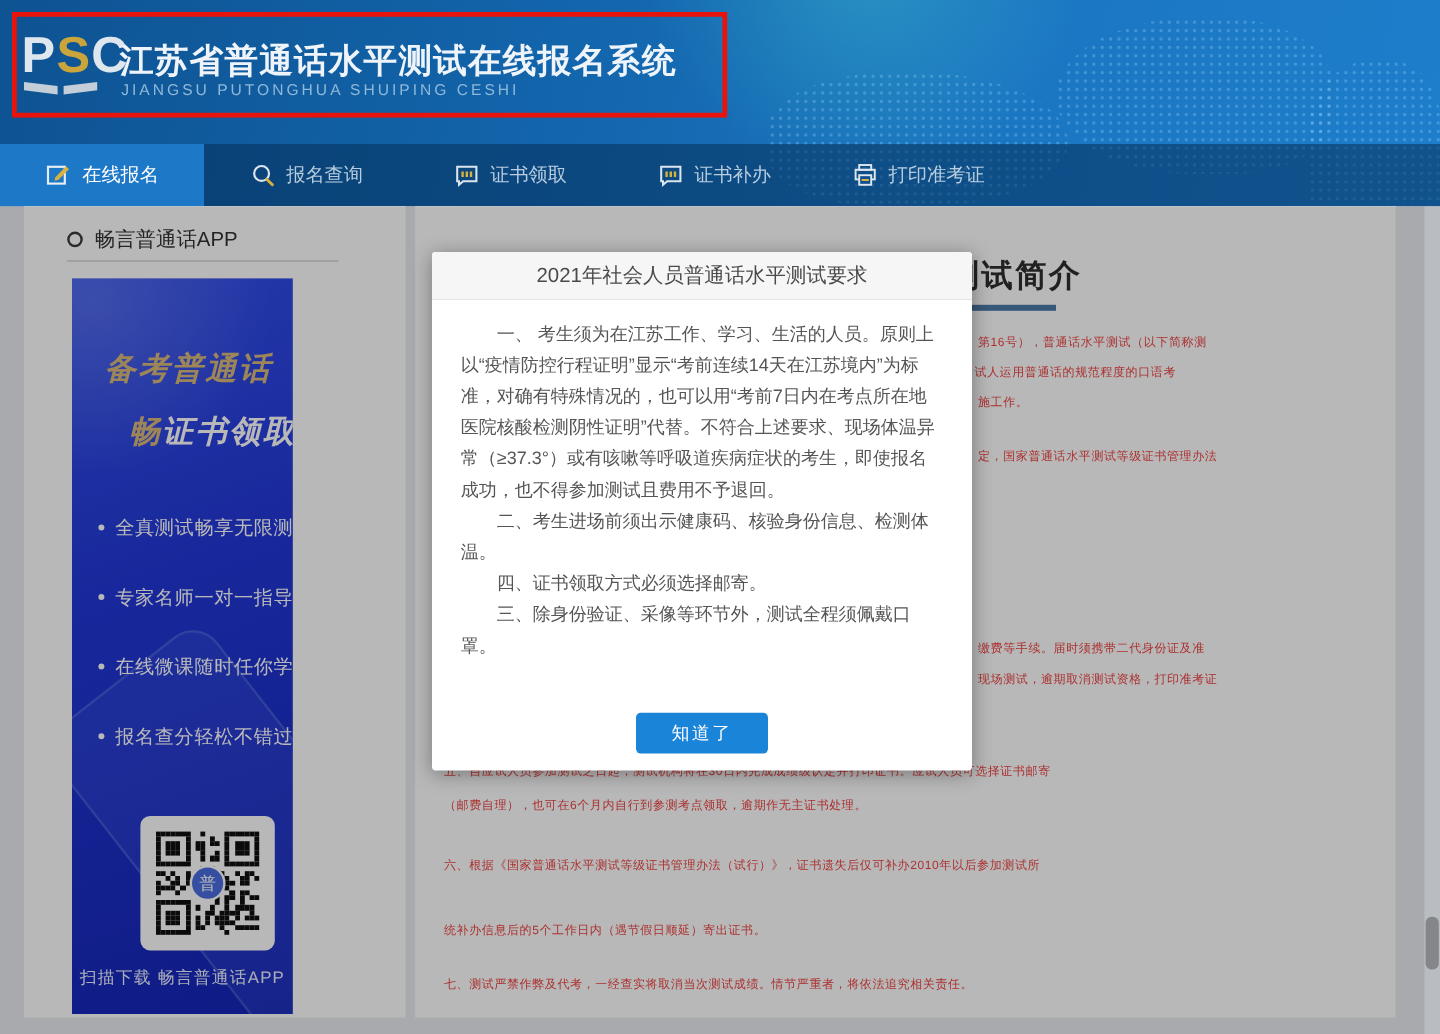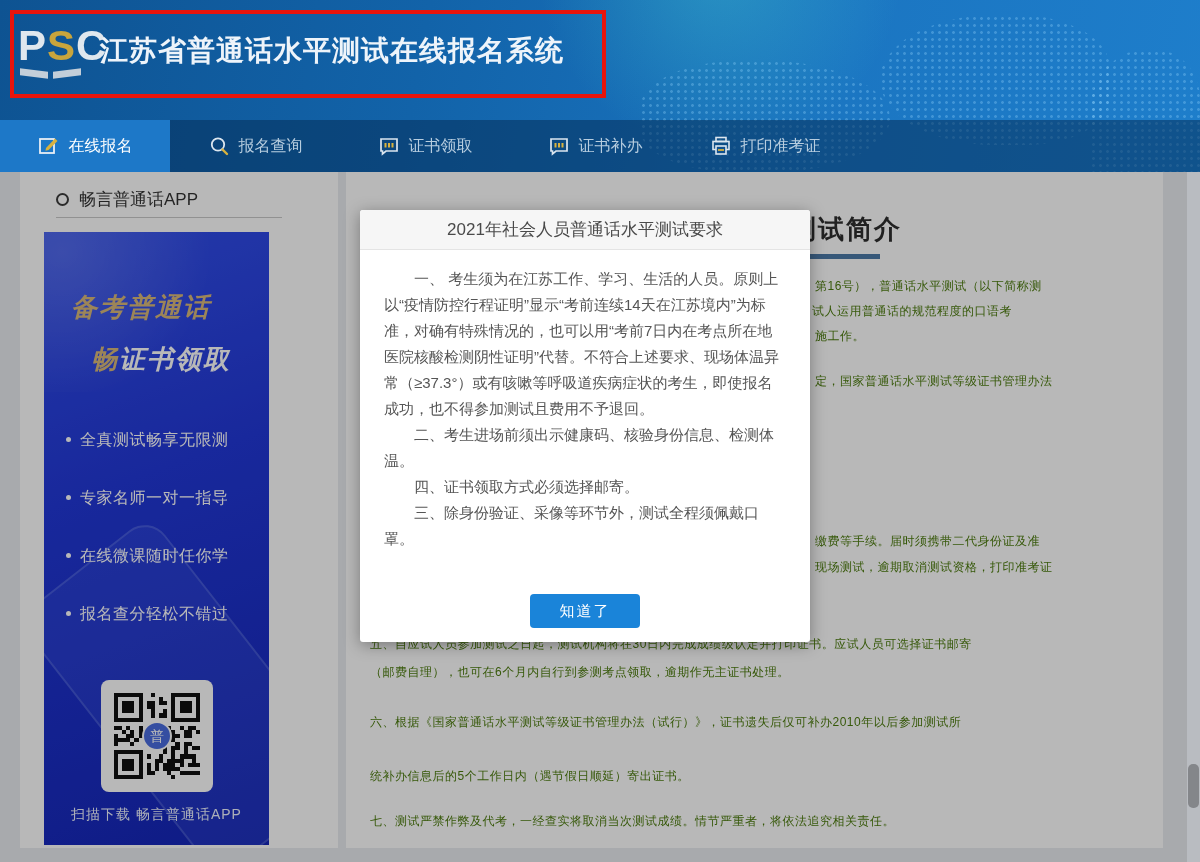--- a/index.html
+++ b/index.html
@@ -41,21 +41,21 @@
   .content-bg { position:absolute; left:0; top:172px; width:1200px; height:690px; background:#e9ecf0; }
   .sidebar-card { position:absolute; left:20px; top:172px; width:318px; height:676px; background:#ffffff; }
   .main-panel { position:absolute; left:346px; top:172px; width:817px; height:676px; background:#ffffff; }
 
   .sidebar-head { position:absolute; left:36px; top:16px; display:flex; align-items:center; gap:10px; }
   .ring-icon { width:13px; height:13px; border:2.5px solid #3c3c3c; border-radius:50%; }
   .sidebar-title { font-size:17px; color:#333; }
   .sidebar-rule { position:absolute; left:36px; top:45px; width:226px; height:1px; background:#c9c9c9; }
 
   
-  .promo { position:absolute; left:24px; top:60px; width:225px; height:613px; overflow:hidden;
+  .promo { position:absolute; left:40px; top:60px; width:184px; height:613px; overflow:hidden;
     background: linear-gradient(160deg, #3350ec 0%, #2238d8 40%, #1526b8 100%); cursor:pointer; }
   .promo::before { content:""; position:absolute; left:-60px; top:-40px; width:260px; height:200px;
     background: radial-gradient(circle at 30% 30%, rgba(255,255,255,0.16), rgba(255,255,255,0) 65%); }
   .promo-phone { position:absolute; left:55px; top:300px; width:170px; height:330px; border-radius:26px;
     border:2px solid rgba(200,215,255,0.18); background:rgba(130,160,255,0.10); transform:rotate(-38deg); }
   .promo-h1 { position:absolute; left:27px; top:58px; font-size:26px; font-weight:bold; font-style:italic; color:#d9b97a; letter-spacing:2px; white-space:nowrap; }
   .promo-h2 { position:absolute; left:47px; top:110px; font-size:26px; font-weight:bold; font-style:italic; letter-spacing:2px; white-space:nowrap; color:#ffffff; }
   .promo-h2 .gold { color:#d9b97a; }
   .feat { position:absolute; left:22px; font-size:16px; color:#ffffff; white-space:nowrap; letter-spacing:0.5px; }
   .feat .dot { display:inline-block; width:5px; height:5px; border-radius:50%; background:#fff; vertical-align:middle; margin-right:9px; margin-top:-2px; }
@@ -63,21 +63,21 @@
   .qr-box { position:absolute; left:57px; top:448px; width:112px; height:112px; background:#ffffff; border-radius:8px; }
   .qr-grid { position:absolute; left:13px; top:13px; width:86px; height:86px; }
   .qr-grid .m { position:absolute; background:#101010; }
   .qr-center { position:absolute; left:41px; top:41px; width:30px; height:30px; border-radius:50%; background:#4a6de0; border:2px solid #ffffff;
     color:#fff; font-size:14px; line-height:26px; text-align:center; }
   .qr-caption { position:absolute; left:0; top:574px; width:100%; text-align:center; font-size:14px; color:#eef2ff; letter-spacing:1px; }
 
   
   .section-title { position:absolute; left:444px; top:40px; font-size:26px; font-weight:bold; color:#2e2e2e; letter-spacing:2px; white-space:nowrap; }
   .section-underline { position:absolute; left:444px; top:82px; width:90px; height:5px; background:#4d7aa8; }
-  .bgline { position:absolute; font-size:12px; color:#4d7c0f; white-space:nowrap; letter-spacing:0.5px;text-align:right; }
+  .bgline { position:absolute; font-size:10px; color:#ef4444; white-space:nowrap; letter-spacing:0.5px;text-align:right; }
 
   
   .dim { position:absolute; left:0; top:172px; width:1200px; height:690px; background:rgba(0,0,0,0.28); z-index:50; }
   .scrollbar-track { position:absolute; right:0; top:172px; width:13px; height:690px; background:#b9bcc1; z-index:55; }
   .scrollbar-thumb { position:absolute; left:1px; top:592px; width:11px; height:44px; background:#84868a; border-radius:5px; cursor:pointer; }
 
   
   .modal { position:absolute; left:360px; top:210px; width:450px; height:432px; background:#ffffff; border-radius:3px;
     box-shadow:0 3px 16px rgba(0,0,0,0.35); z-index:100; }
   .modal-head { height:40px; background:#f6f6f6; border-bottom:1px solid #e4e4e4; border-radius:3px 3px 0 0;
@@ -98,20 +98,21 @@
     <div class="map-dots dots-c"></div>
 
     <div class="logo-wrap">
       <div class="logo-text"><span>P</span><span class="gold">S</span><span>C</span></div>
       <div class="logo-book">
           <i></i>
           <i></i>
         </div>
     </div>
     <div class="site-title">江苏省普通话水平测试在线报名系统</div>
+    <div class="site-subtitle">JIANGSU PUTONGHUA SHUIPING CESHI</div>
 
     <div class="navbar">
       <div class="nav-tab active">
         <svg width="22" height="22" viewBox="0 0 22 22">
           <rect x="2" y="4" width="14" height="14" fill="none" stroke="#e8eef4" stroke-width="1.8"></rect>
           <path d="M8 13 L17 3.5 L19.5 6 L10.5 15 L7.5 15.7 Z" fill="#d8b23f"></path>
         </svg>
         <span class="lbl">在线报名</span>
       </div>
       <div class="nav-tab">

